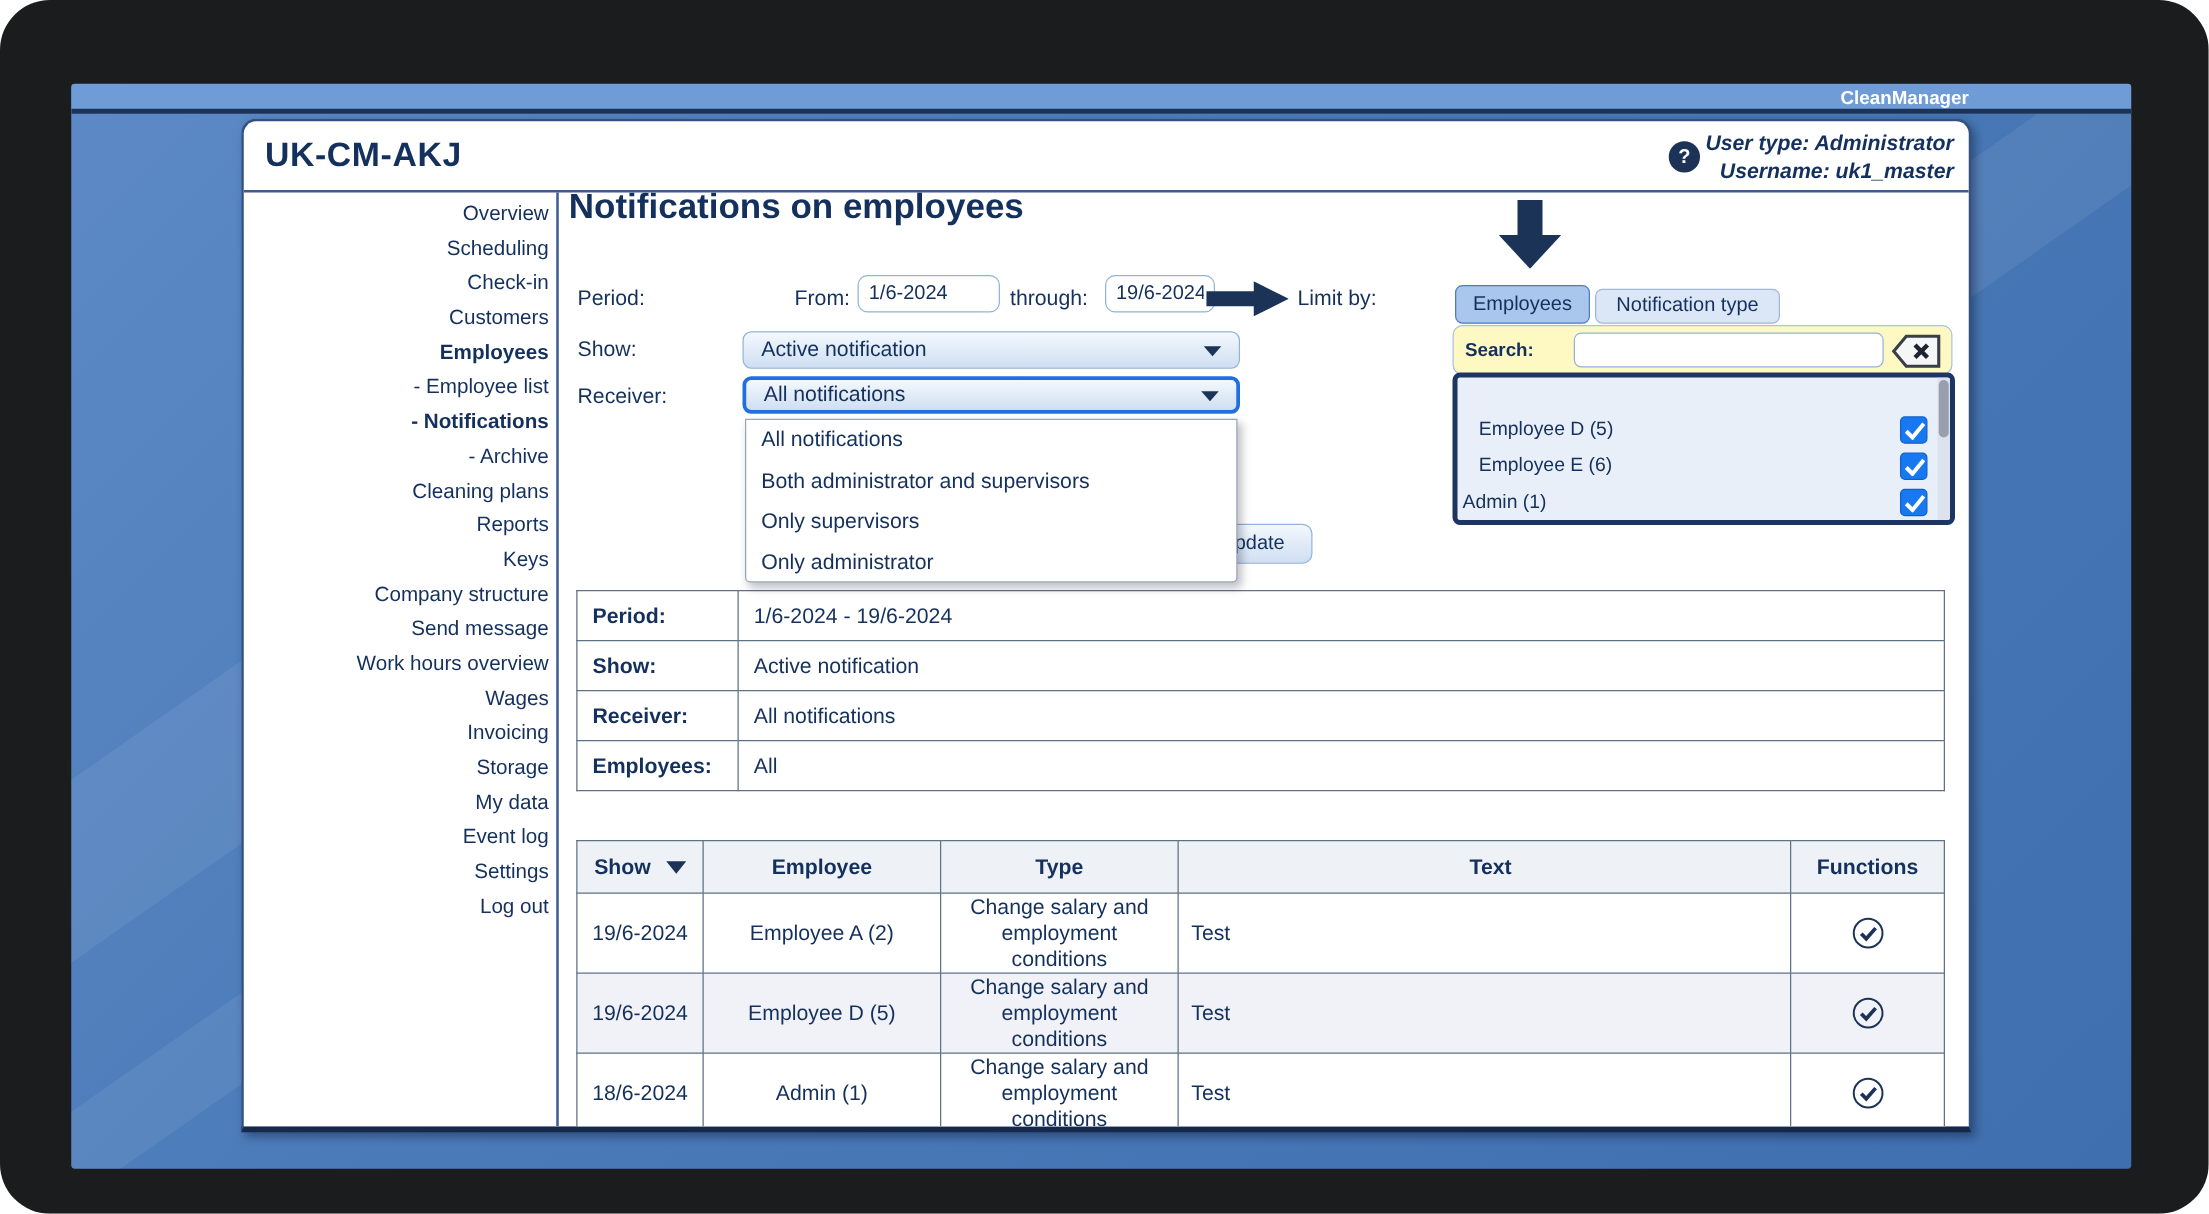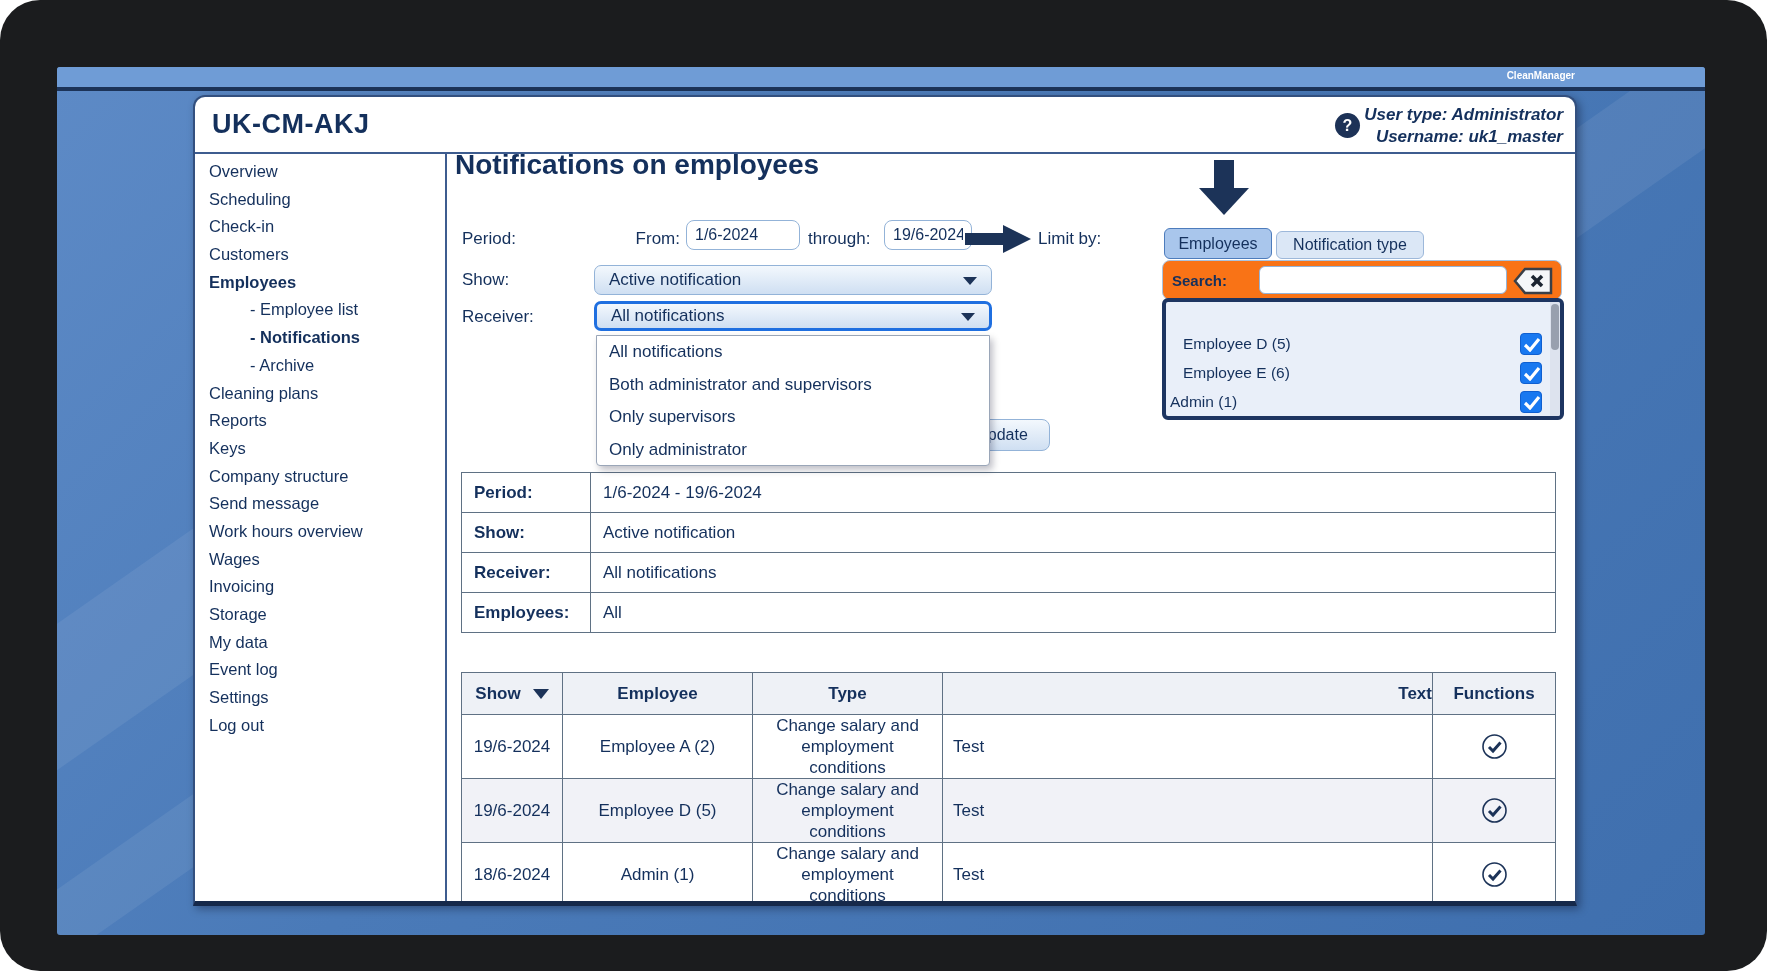--- a/index.html
+++ b/index.html
@@ -22,42 +22,42 @@
   }
   .streak.s1 { width:900px; height:120px; left:-250px; top:430px; }
   .streak.s2 { width:900px; height:60px;  left:-180px; top:640px; }
   .streak.s3 { width:700px; height:90px;  left:1100px; top:120px; }
   .topbar {
     position:absolute; left:0; top:0; width:100%; height:24px;
     background:#6f9cd6; border-bottom:4px solid #1c3358;
   }
   .brand {
     position:absolute; right:130px; top:3px; color:#ffffff;
-    font-size:10px; font-weight:bold;
+    font-size:15px; font-weight:bold;
   }
   .window {
     position:absolute; left:136px; top:28px; width:1384px; height:811px;
     background:#ffffff; border:2px solid #33507f; border-bottom:5px solid #16294a;
     border-radius:12px 12px 0 0;
     box-shadow:3px 3px 8px rgba(0,0,20,0.35);
     overflow:hidden;
   }
   
   .company { position:absolute; left:17px; top:12px; font-size:27px; font-weight:bold; letter-spacing:0.5px; }
   .help-icon {
     position:absolute; left:1140px; top:16px; width:25px; height:25px; border-radius:50%;
     background:#1d3257; color:#fff; font-weight:bold; font-size:16px;
     display:flex; align-items:center; justify-content:center; cursor:pointer;
   }
   .userinfo { position:absolute; right:12px; top:7px; text-align:right; font-style:italic; font-size:17px; line-height:22px;font-weight:bold; }
   .hdivider { position:absolute; left:0; top:55px; width:100%; height:2px; background:#3d5c8f; }
   .vdivider { position:absolute; left:250px; top:57px; width:2px; bottom:0; background:#3d5c8f; }
   
   .sidebar { position:absolute; left:14px; top:61px; width:230px; }
-  .sidebar .item { height:27.7px; line-height:27.7px; font-size:16.5px; cursor:pointer; white-space:nowrap; }
+  .sidebar .item { height:27.7px; line-height:27.7px; font-size:16.5px; cursor:pointer; white-space:nowrap;text-align:right; }
   .sidebar .item.bold { font-weight:bold; }
   .sidebar .item.sub  { padding-left:5px;margin-left:36px; }
   
   .title { position:absolute; left:260px; top:52px; font-size:28px; font-weight:bold; }
   .flabel { position:absolute; font-size:17px; }
   .datebox {
     position:absolute; height:30px; border:1.5px solid #93b3d8; border-radius:8px;
     font-family:"Liberation Sans",sans-serif; font-size:16px; color:#14305c;
     padding:0 8px; background:#fff; outline:none;
   }
@@ -90,21 +90,21 @@
   .arrow-down  { position:absolute; left:1004px; top:63px; }
   
   .tab { position:absolute; border-radius:6px; text-align:center; font-size:16px; cursor:pointer; }
   .tab.active { left:969px; top:131px; width:108px; height:31px; line-height:29px;
     background:#a9c6ec; border:1.5px solid #4d7cbc; }
   .tab.inactive { left:1081px; top:134px; width:148px; height:28px; line-height:26px;
     background:#dbe7f6; border:1.5px solid #9db8da; }
   
   .search-wrap {
     position:absolute; left:967px; top:163px; width:400px; height:40px;
-    background:#f97316; border:1.5px solid #aac2de; border-radius:8px;
+    background:#fef9c3; border:1.5px solid #aac2de; border-radius:8px;
   }
   .search-label { position:absolute; left:9px; top:11px; font-size:15px; font-weight:bold; }
   .search-input {
     position:absolute; left:96px; top:5px; width:248px; height:28px;
     border:1.5px solid #93b3d8; border-radius:6px; background:#fff; outline:none;
     font-family:"Liberation Sans",sans-serif; font-size:15px; color:#14305c; padding:0 6px;
   }
   .clear-btn { position:absolute; left:350px; top:6px; width:40px; height:28px; cursor:pointer; }
   
   .emp-panel {
@@ -124,21 +124,21 @@
   
   table { border-collapse:collapse; }
   .summary { position:absolute; left:266px; top:375px; }
   .summary td { border:1.5px solid #5f7184; font-size:17px; height:40px; padding-left:12px; background:#fff; }
   .summary td.k { width:129px; font-weight:bold; }
   .summary td.v { width:965px; }
   
   .datatable { position:absolute; left:266px; top:575px; table-layout:fixed; }
   .datatable th, .datatable td { border:1.5px solid #5f7184; font-size:17px; }
   .datatable th { height:42px; background:#eef1f6; font-weight:bold; text-align:center; }
-  .datatable th.text-col { text-align:right; padding-left:10px; }
+  .datatable th.text-col { text-align:center; padding-left:10px; }
   .datatable td { height:61px; text-align:center; background:#fff; }
   .datatable td.text-col { text-align:left; padding-left:10px; }
   .datatable td.type-col { padding:0 22px; line-height:21px; }
   .datatable tr.alt td { background:#f1f2f7; }
   .sort-tri {
     display:inline-block; margin-left:12px; width:0; height:0; vertical-align:middle;
     border-left:8px solid transparent; border-right:8px solid transparent;
     border-top:10px solid #1c3358; cursor:pointer;
   }
   .fn-icon { display:inline-block; vertical-align:middle; cursor:pointer; }

